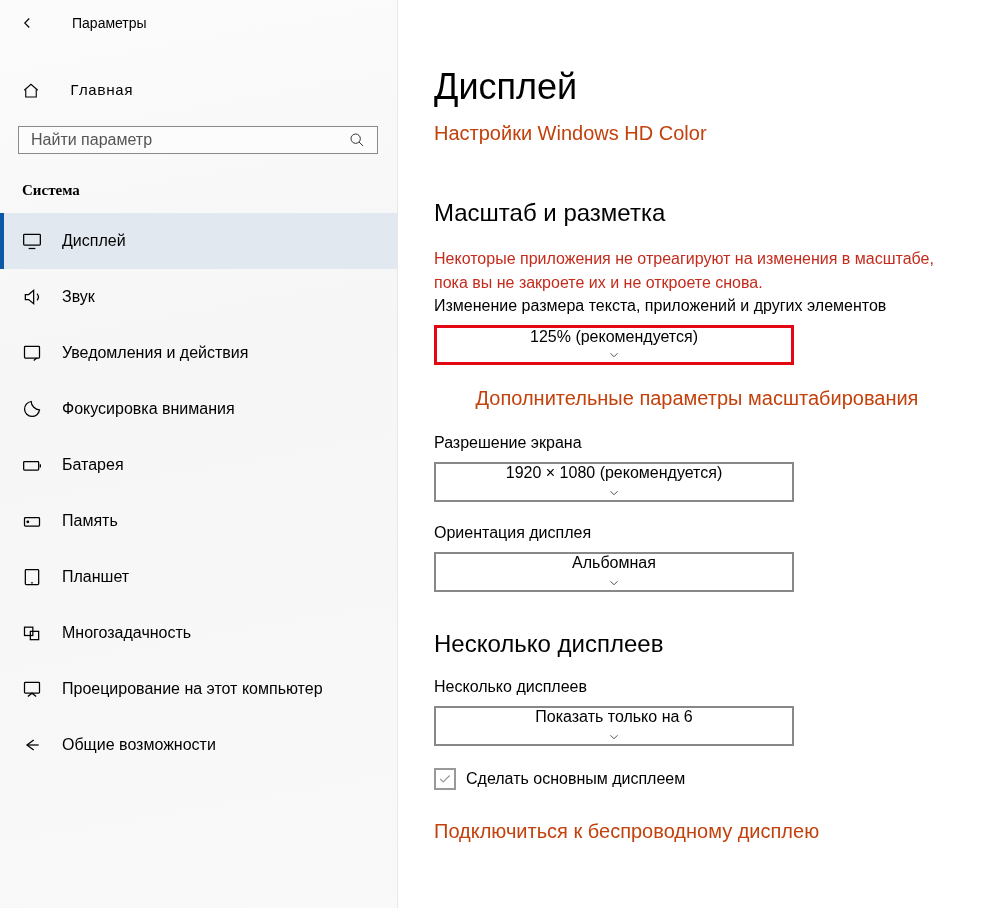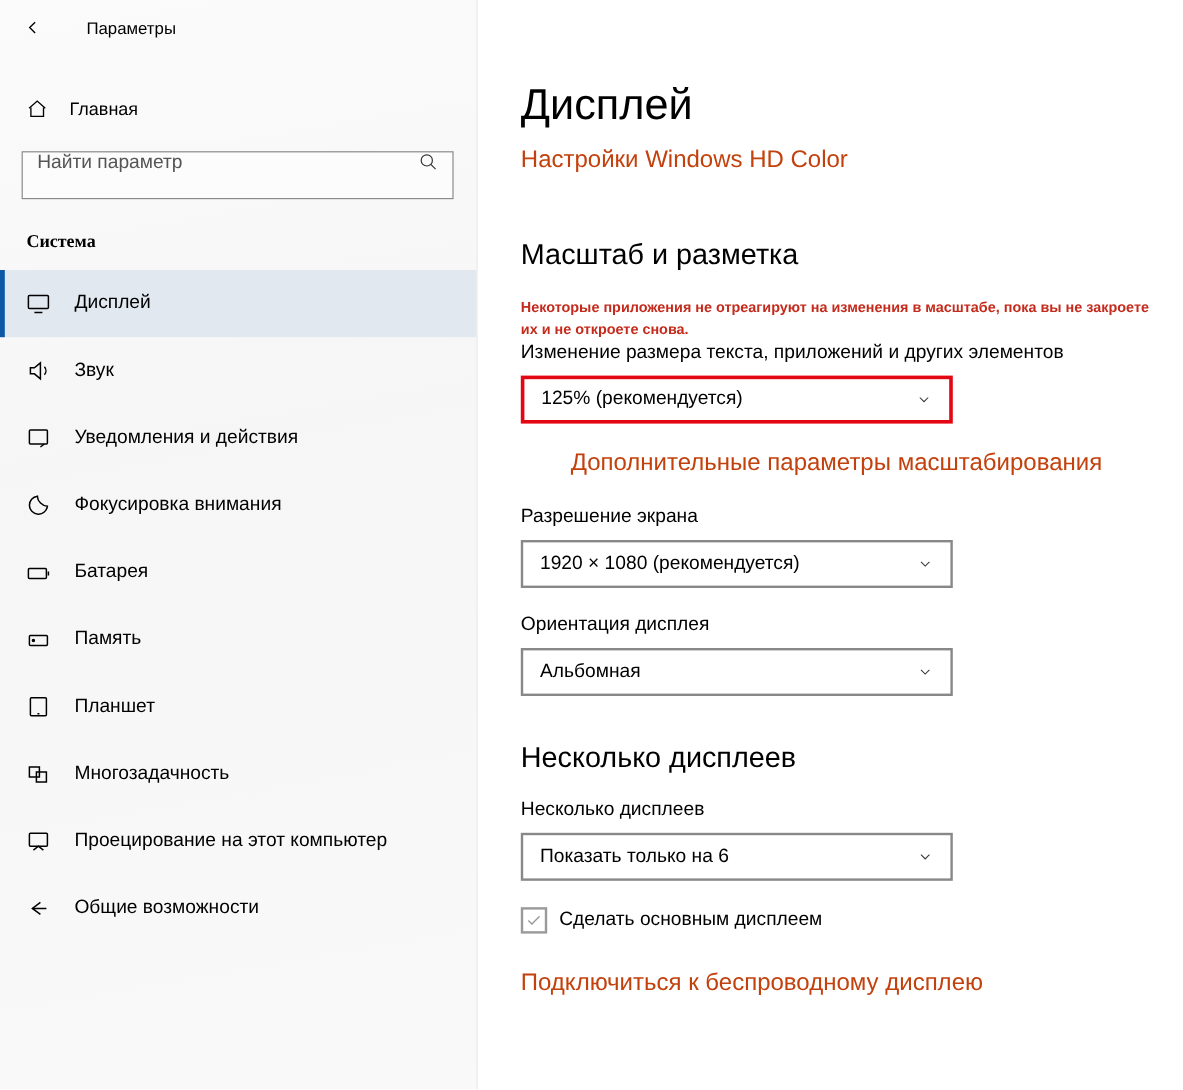--- a/index.html
+++ b/index.html
@@ -36,31 +36,31 @@
   font-size: 14px;
   font-weight: 400;
 }
 .home-row {
   display: flex; align-items: center;
   padding: 10px 0 10px 22px;
   margin-top: 28px;
   cursor: pointer;
 }
 .home-row .icon { width: 20px; display:flex; }
-.home-row .lbl { margin-left: 16px; font-size: 15px; }
+.home-row .lbl { margin-left: 28px; font-size: 15px; font-family: Liberation Mono, monospace; }
 .search-wrap {
   margin: 16px 18px 0 18px;
 }
 .search-box {
   width: 360px;
-  height: 40px;
+  height: 28px;
   border: 1px solid #8a8a8a;
   background: #fcfcfc;
   display: flex;
-  align-items: flex-start;
+  align-items: center;
   padding: 0 12px;
 }
 .search-box input {
   flex: 1;
   border: none;
   outline: none;
   background: transparent;
   font-size: 16px;
   color: #555;
 }
@@ -117,43 +117,43 @@
   cursor: pointer;
 }
 .section-h {
   font-size: 24px;
   font-weight: 400;
   margin-top: 54px;
   margin-bottom: 20px;
 }
 .warning {
   color: #c42b1c;
-  font-size: 12px;
+  font-size: 16px;
   line-height: 1.5;
   max-width: 530px;
-  font-weight: bold;
 }
 .field-label {
   font-size: 16px;
   margin-bottom: 10px;
   margin-top: 2px;
 }
 .combo {
   width: 360px;
   height: 40px;
   border: 2px solid #888;
   background: #fff;
   display:flex;
   align-items:center;
   padding: 0 14px;
   cursor:pointer;
   margin-bottom: 22px;
   justify-content: space-between;
   font-size: 16px;
   color:#000;
+  flex-direction:column;
 }
 .combo.highlight {
   border: 3px solid #e30613;
 }
 .combo .chev { color:#333; }
 .sub-h {
   font-size: 24px;
   font-weight: 400;
   margin-top: 38px;
   margin-bottom: 20px;

